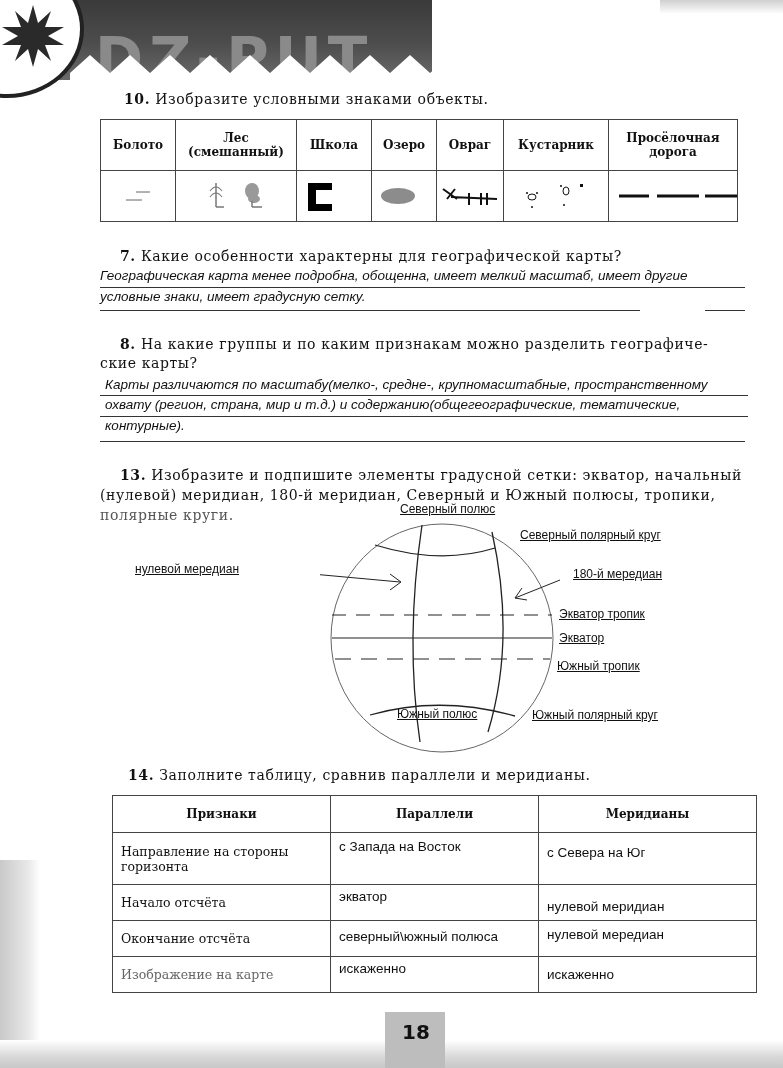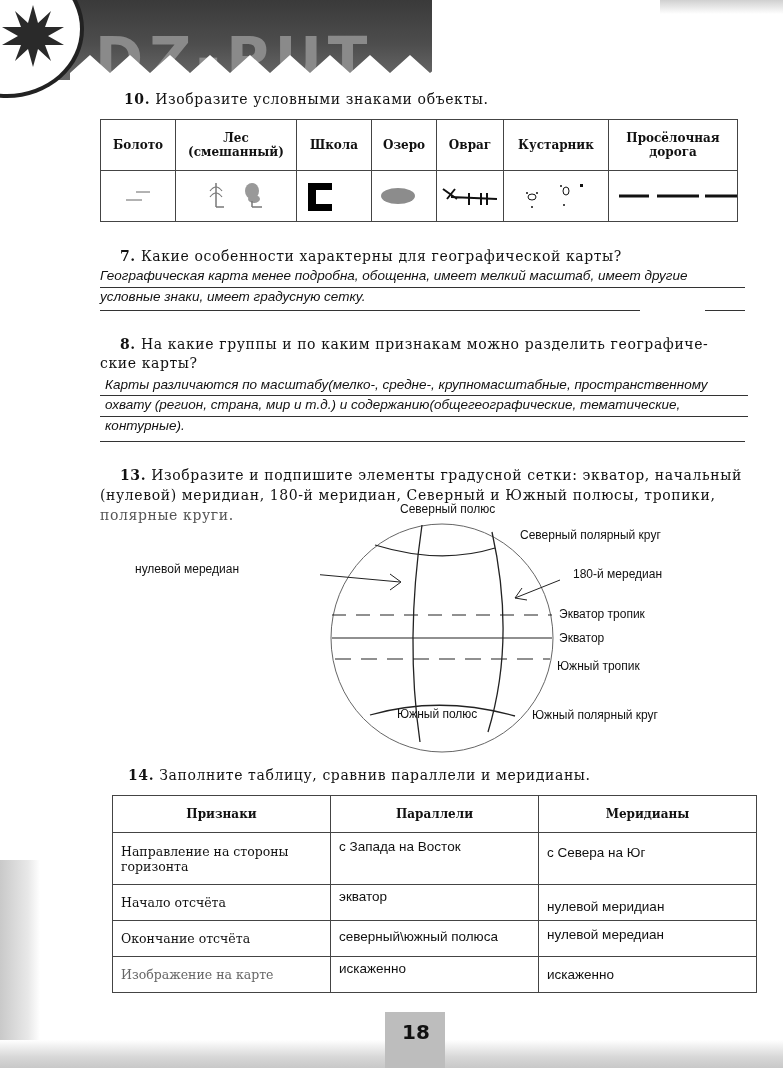--- a/index.html
+++ b/index.html
@@ -19,21 +19,21 @@
   
   .t10 { position:absolute; left:100px; top:119px; border-collapse:collapse; }
   .t10 td { border:1px solid #444; text-align:center; font-size:12px; font-weight:bold; padding:0; }
   .t10 .h { height:50px; }
   .t10 .s { height:50px; }
   
   .t14 { position:absolute; left:112px; top:795px; border-collapse:collapse; width:645px; }
   .t14 td { border:1px solid #444; font-size:12.5px; padding:0 8px; vertical-align:middle; }
   .t14 th { border:1px solid #444; font-size:12px; font-weight:bold; height:34px; }
   .t14 .ans { font-family:"Liberation Sans", sans-serif; font-size:13.5px; vertical-align:top; padding-top:6px; }
-  .lbl { position:absolute; font-family:"Liberation Sans", sans-serif; font-size:12px; color:#111; white-space:nowrap; }
+  .lbl { position:absolute; font-family:"Liberation Sans", sans-serif; font-size:12px; color:#111; white-space:nowrap;text-decoration:underline; }
   .page-tab { position:absolute; left:385px; top:1012px; width:60px; height:56px; background:#bdbdbd; }
   .page-num { position:absolute; left:402px; top:1020px; font-family:"DejaVu Sans", sans-serif; font-weight:bold; font-size:20px; color:#111; }
   .bottom-gray { position:absolute; left:0; top:1040px; width:783px; height:28px; background:linear-gradient(180deg,#fff 0%, #d8d8d8 60%, #c8c8c8 100%); }
   .left-gray { position:absolute; left:0; top:860px; width:40px; height:208px; background:linear-gradient(90deg,#c9c9c9, #e8e8e8 70%, #fff); }
 </style>
 </head>
 <body>
 
 <div class="banner">
   <div class="banner-logo">DZ-PUT</div>

